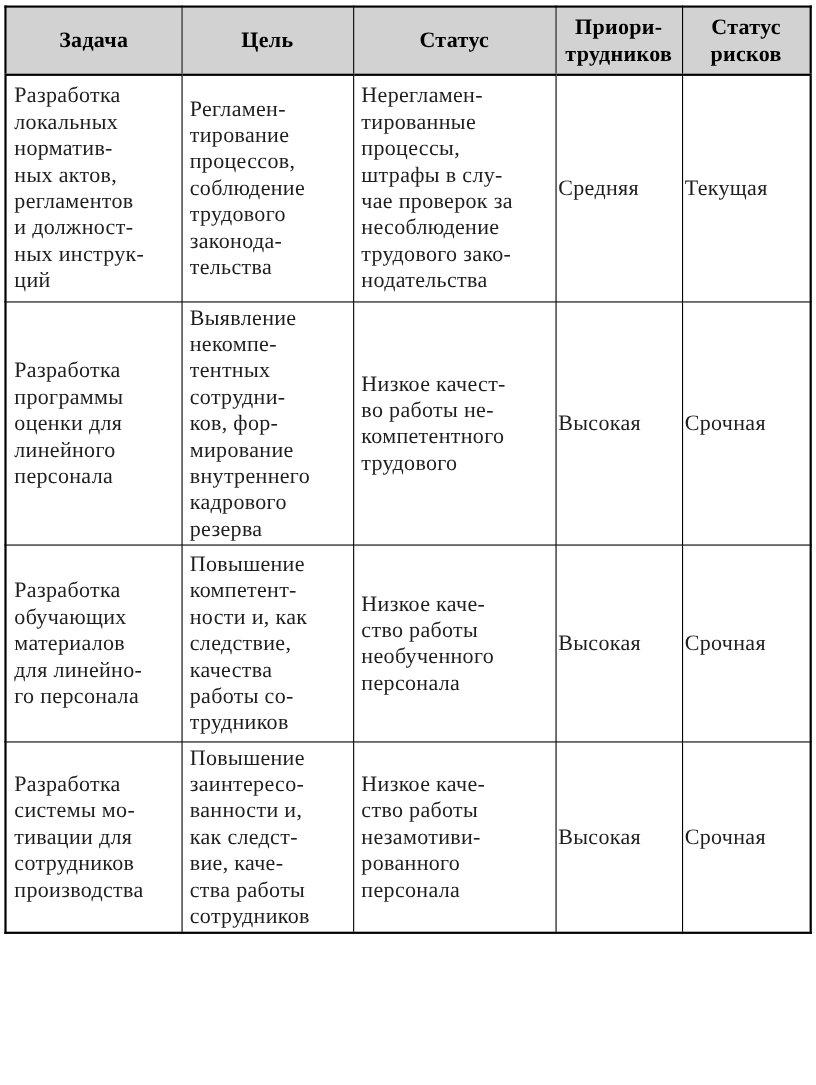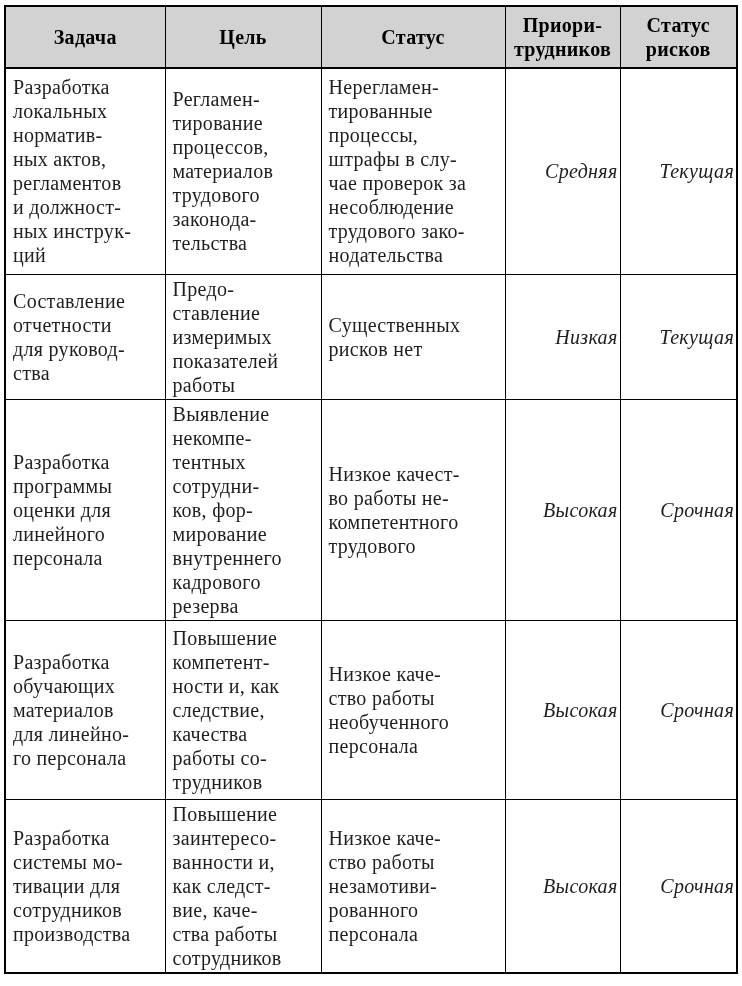--- a/index.html
+++ b/index.html
@@ -48,23 +48,22 @@
     color: #000000;
     height: 56px;
     border-bottom: 2.3px solid #000000;
     padding: 2px 2px;
   }
   td.txt {
     text-align: left;
     padding: 2px 4px 2px 7px;
   }
   td.ctr {
-    text-align: right;
+    text-align: left;
     padding: 2px 2px;
-    font-style: italic;
   }
   tr.r1 { height: 206px; }
   tr.r2 { height: 120px; }
   tr.r3 { height: 220px; }
   tr.r4 { height: 179px; }
   tr.r5 { height: 173px; }
 </style>
 </head>
 <body>
 
@@ -94,48 +93,33 @@
 локальных
 норматив-
 ных актов,
 регламентов
 и должност-
 ных инструк-
 ций</td>
         <td class="txt">Регламен-
 тирование
 процессов,
-материалов
+соблюдение
 трудового
 законода-
 тельства</td>
         <td class="txt">Нерегламен-
 тированные
 процессы,
 штрафы в слу-
 чае проверок за
 несоблюдение
 трудового зако-
 нодательства</td>
         <td class="ctr">Средняя</td>
-        <td class="ctr">Текущая</td>
-      </tr>
-      <tr class="r2">
-        <td class="txt">Составление
-отчетности
-для руковод-
-ства</td>
-        <td class="txt">Предо-
-ставление
-измеримых
-показателей
-работы</td>
-        <td class="txt">Существенных
-рисков нет</td>
-        <td class="ctr">Низкая</td>
         <td class="ctr">Текущая</td>
       </tr>
       <tr class="r3">
         <td class="txt">Разработка
 программы
 оценки для
 линейного
 персонала</td>
         <td class="txt">Выявление
 некомпе-

